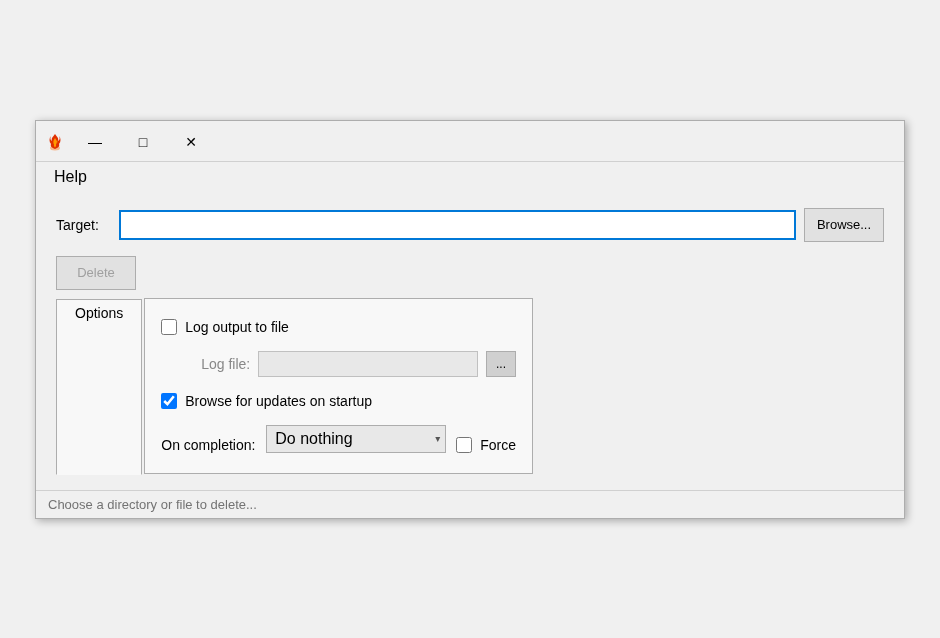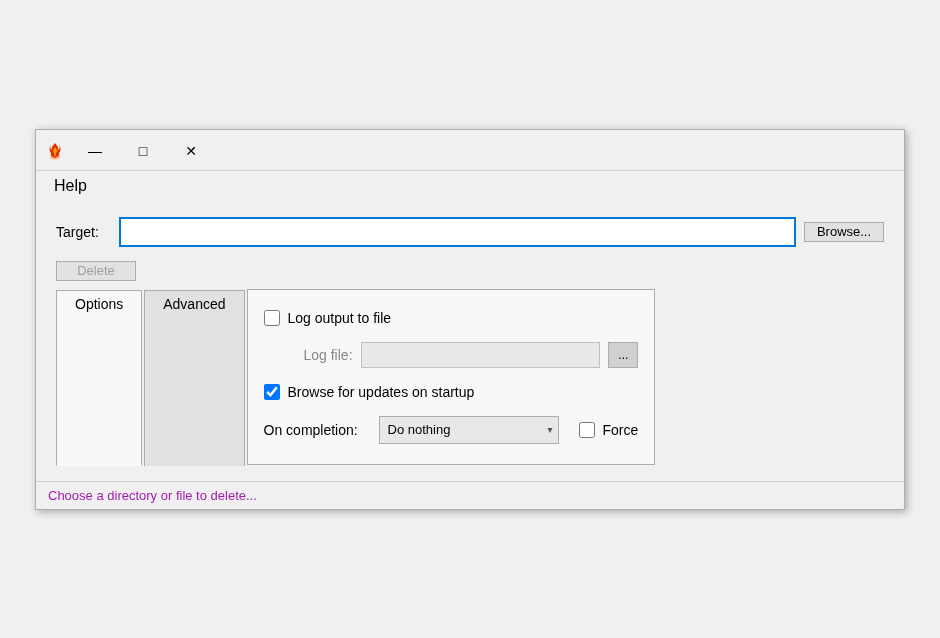--- a/index.html
+++ b/index.html
@@ -103,21 +103,21 @@
       height: 30px;
       border: 2px solid #0078d7;
       background: #fff;
       padding: 0 6px;
       font-size: 14px;
       outline: none;
     }
 
     .btn {
       min-width: 80px;
-      height: 20px;
+      height: 34px;
       background: #e1e1e1;
       border: 1px solid #adadad;
       cursor: pointer;
       font-size: 13px;
       padding: 0 10px;
     }
     .btn:disabled {
       background: #e1e1e1;
       color: #a0a0a0;
       cursor: default;
@@ -216,60 +216,60 @@
       border: 1px solid #adadad;
       cursor: pointer;
       font-size: 12px;
       display: flex;
       align-items: center;
       justify-content: center;
     }
 
     .completion-row {
       display: flex;
-      align-items: center;
-      gap: 20px;
+      align-items: flex-end;
+      gap: 10px;
     }
 
     .completion-label {
       min-width: 95px;
     }
 
     .dropdown-wrapper {
       position: relative;
       display: inline-flex;
       align-items: center;
     }
 
     .dropdown-wrapper select {
       width: 180px;
       height: 28px;
       border: 1px solid #adadad;
       background: #e8e8e8;
-      font-size: 13px;
+      font-size: 16px;
       padding: 0 8px;
       cursor: pointer;
       -webkit-appearance: none;
       appearance: none;
       padding-right: 28px;
     }
 
     .dropdown-arrow {
       position: absolute;
       right: 6px;
       pointer-events: none;
       font-size: 10px;
       color: #555;
     }
 
     .status-bar {
       padding: 6px 12px;
       border-top: 1px solid #d0d0d0;
       font-size: 13px;
-      color: #a21caf;
+      color: #737373;
       background: #f0f0f0;
       margin-top: auto;
     }
 
     
     .flame-icon {
       width: 18px;
       height: 18px;
     }
   </style>
@@ -305,21 +305,20 @@
       <button class="btn">Browse...</button>
     </div>
 
     <div class="delete-row">
       <button class="btn" disabled="">Delete</button>
     </div>
 
     <div class="tabs-container">
       <div class="tab-bar">
         <div class="tab active">Options</div>
-        <div class="tab">Advanced</div>
       </div>
       <div class="tab-content">
 
         <div class="option-row">
           <div class="checkbox-wrap">
             <input type="checkbox" id="log-output" style="">
             <label for="log-output">Log output to file</label>
           </div>
         </div>
 

